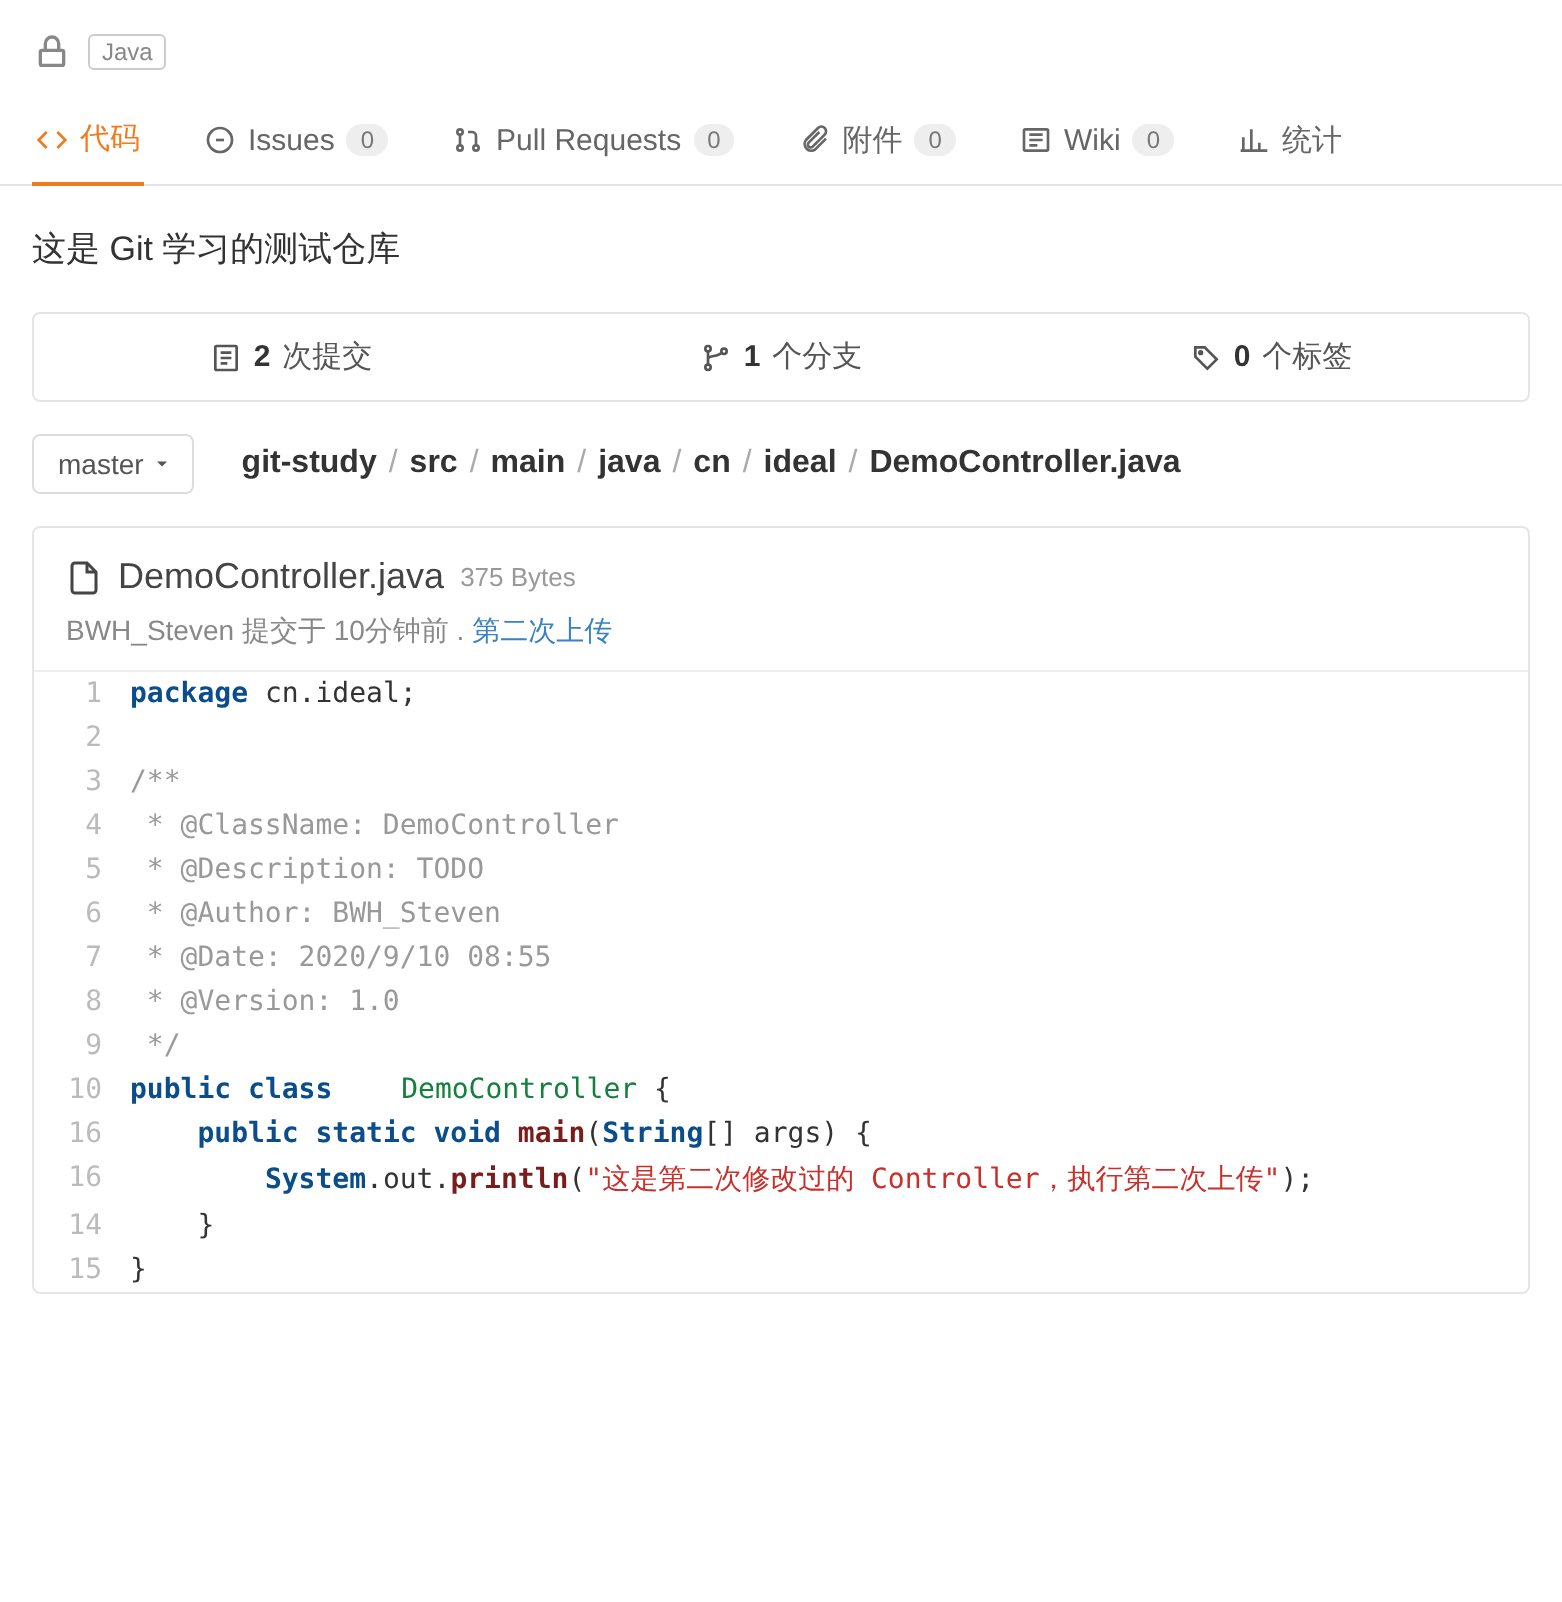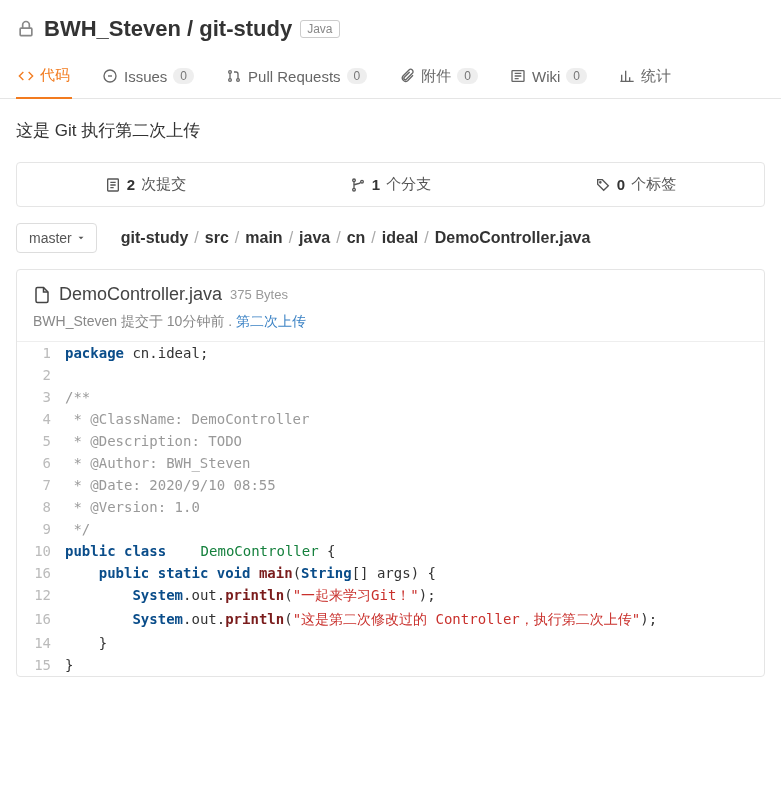--- a/index.html
+++ b/index.html
@@ -53,25 +53,20 @@
 <body>
 
 <div class="header">
   <div class="title-row">
     <span class="lock-icon ic">
       <svg width="20" height="20" viewBox="0 0 24 24" fill="none" stroke="currentColor" stroke-width="2">
           <rect x="5" y="11" width="14" height="9" rx="1"></rect>
           <path d="M8 11V7a4 4 0 0 1 8 0v4"></path>
         </svg>
     </span>
-    <span class="repo-path">
-      <a>BWH_Steven</a>
-      <span> / </span>
-      <a>git-study</a>
-    </span>
     <span class="badge-lang">Java</span>
   </div>
 </div>
 
 <div class="tabs">
   <div class="tab active">
     <span class="ic">
         <svg width="16" height="16" viewBox="0 0 24 24" fill="none" stroke="currentColor" stroke-width="2">
           <polyline points="16 18 22 12 16 6"></polyline>
           <polyline points="8 6 2 12 8 18"></polyline>
@@ -124,21 +119,21 @@
   <div class="tab">
     <span class="ic">
         <svg width="16" height="16" viewBox="0 0 24 24" fill="none" stroke="currentColor" stroke-width="2">
           <path d="M4 20V10M10 20V4M16 20v-6M22 20H2"></path>
         </svg>
       </span>
     <span>统计</span>
   </div>
 </div>
 
-<div class="desc">这是 Git 执行第二次上传</div>
+<div class="desc">这是 Git 学习的测试仓库</div>
 
 <div class="stats-bar">
   <div class="stat">
     <span class="ic">
         <svg width="16" height="16" viewBox="0 0 24 24" fill="none" stroke="currentColor" stroke-width="2">
           <rect x="4" y="3" width="16" height="18" rx="1"></rect>
           <path d="M8 8h8M8 12h8M8 16h5"></path>
         </svg>
       </span>
     <b>2</b>
@@ -252,24 +247,20 @@
       </div>
       <div class="code-line">
         <span class="lnum">10</span>
         <span class="ltxt"><span class="kw">public </span><span class="kw">class </span><span class="cls">DemoController</span><span class="pln"> {</span></span>
       </div>
       <div class="code-line">
         <span class="lnum">16</span>
         <span class="ltxt"><span class="pln">    </span><span class="kw">public </span><span class="kw">static </span><span class="kw">void </span><span class="fn">main</span><span class="pln">(</span><span class="type">String</span><span class="pln">[] args) {</span></span>
       </div>
       <div class="code-line">
-        <span class="lnum">12</span>
-        <span class="ltxt"><span class="pln">        </span><span class="type">System</span><span class="pln">.</span><span class="pln">out</span><span class="pln">.</span><span class="fn">println</span><span class="pln">(</span><span class="str">"一起来学习Git！"</span><span class="pln">);</span></span>
-      </div>
-      <div class="code-line">
         <span class="lnum">16</span>
         <span class="ltxt"><span class="pln">        </span><span class="type">System</span><span class="pln">.</span><span class="pln">out</span><span class="pln">.</span><span class="fn">println</span><span class="pln">(</span><span class="str">"这是第二次修改过的 Controller，执行第二次上传"</span><span class="pln">);</span></span>
       </div>
       <div class="code-line">
         <span class="lnum">14</span>
         <span class="ltxt"><span class="pln">    }</span></span>
       </div>
       <div class="code-line">
         <span class="lnum">15</span>
         <span class="ltxt"><span class="pln">}</span></span>

